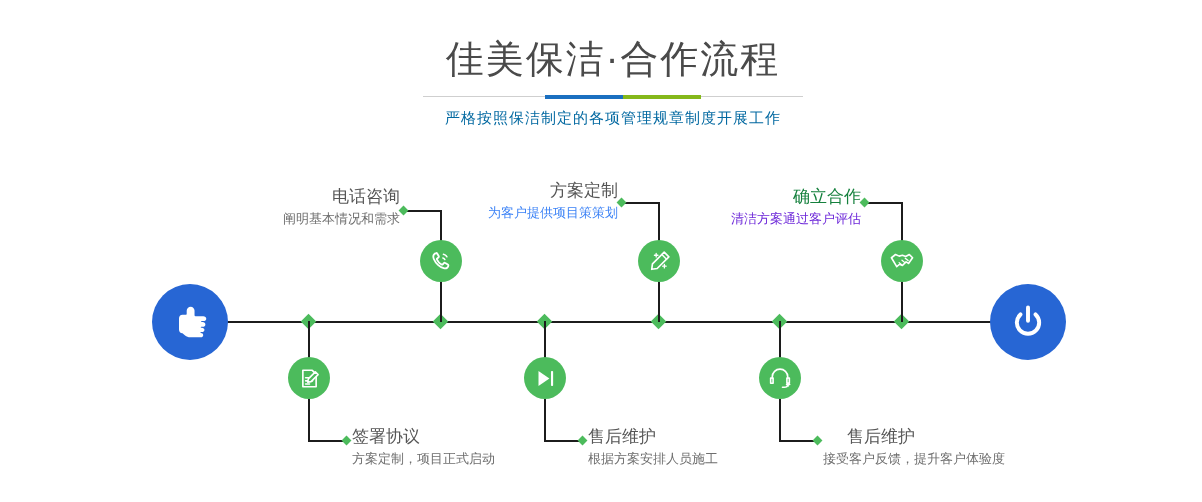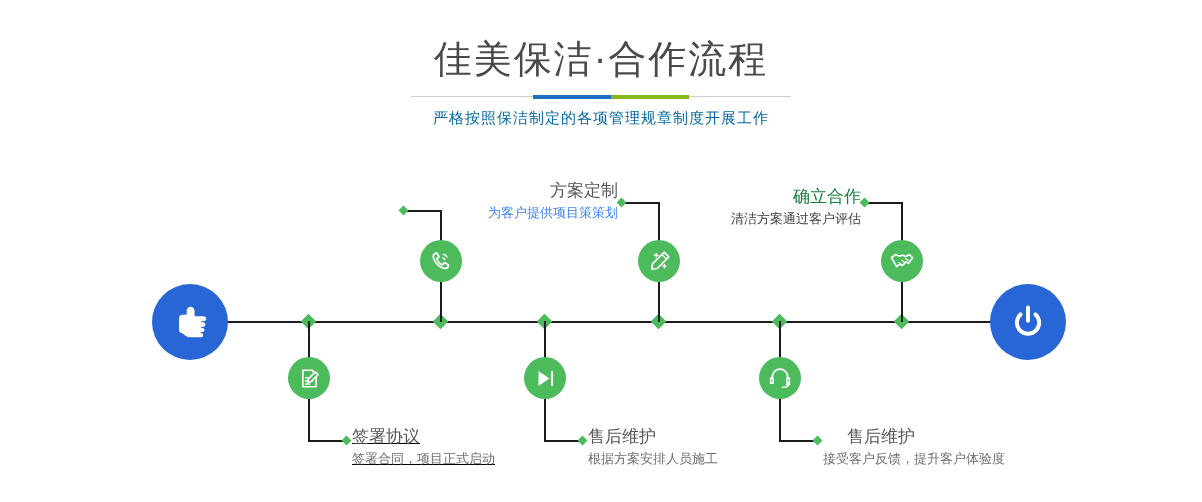--- a/index.html
+++ b/index.html
@@ -4,21 +4,21 @@
 <style>
   * { margin:0; padding:0; box-sizing:border-box; }
   html,body { background:#ffffff; }
   body {
     width:1202px; height:502px;
     font-family:"Liberation Sans","DejaVu Sans",sans-serif;
     position:relative; overflow:hidden;
   }
 
   
-  #header { position:absolute; left:0; top:0; width:1006px; height:140px; }
+  #header { position:absolute; left:12px; top:0; width:1006px; height:140px; }
 
   #page-title {
     position:absolute; left:0; top:36px; width:1202px;
     text-align:center;
     font-size:38px; line-height:46px;
     color:#4a4a4a; font-weight:400;
     letter-spacing:2px;
   }
 
   #divider { position:absolute; left:411px; top:95px; width:380px; height:4px; }
@@ -132,37 +132,41 @@
   <div class="dot" style="left: 400px; top: 207px; background: rgb(76, 187, 92);"></div>
   <div class="node" style="left: 420px; top: 240px; background: rgb(76, 187, 92);">
     <span>
       <svg width="26" height="26" viewBox="0 0 64 64">
         <path fill="none" stroke="#ffffff" stroke-width="4.5" stroke-linecap="round" stroke-linejoin="round" d="M20 13c-2 0-4.5 1.6-5.7 3.6-1.7 2.8-1.5 6.6 0 10.4 2.3 5.7 6.3 11 10.9 15.1 4 3.6 8.7 6.4 13.4 7.6 3.3.9 6.6.6 8.6-1.2 1.6-1.4 3-3.8 3-5.6 0-.9-.5-1.6-1.4-2.2l-6.3-4c-1.2-.8-2.6-.6-3.5.4l-2.7 3c-.7.8-1.8 1-2.7.5-2.4-1.3-4.9-3.3-7-5.5-2-2.2-3.7-4.6-4.7-6.9-.4-.9-.2-1.9.6-2.5l3.1-2.4c1-.8 1.3-2.2.6-3.4l-3.6-6.2c-.5-.9-1.2-1.4-2-1.4z"></path>
         <path fill="none" stroke="#ffffff" stroke-width="3.6" stroke-linecap="round" d="M38 15.5c4 .9 7 3.1 8.6 6.3"></path>
         <path fill="none" stroke="#ffffff" stroke-width="3.6" stroke-linecap="round" d="M36.5 24.5c2.4.6 4.1 2 5.1 4"></path>
       </svg>
     </span>
   </div>
+  <div class="label-block align-right" style="left:134px; top:186px; width:266px;">
+    <div class="label-title" style="color: rgb(85, 85, 85);">电话咨询</div>
+    <div class="label-desc" style="color: rgb(110, 110, 110);">阐明基本情况和需求</div>
+  </div>
 
   <div class="diamond" style="left: 303px; top: 316px; background: rgb(76, 187, 92);"></div>
   <div class="stem" style="left: 308px; top: 321px; height: 120px; background: rgb(28, 28, 28);"></div>
   <div class="arm" style="left: 308px; top: 440px; width: 38px; background: rgb(28, 28, 28);"></div>
   <div class="dot" style="left: 343px; top: 437px; background: rgb(76, 187, 92);"></div>
   <div class="node" style="left: 288px; top: 357px; background: rgb(76, 187, 92);">
     <span>
       <svg width="25" height="25" viewBox="0 0 64 64">
         <path fill="none" stroke="#ffffff" stroke-width="4.2" stroke-linejoin="round" d="M15 11h24l10 10v32H15z"></path>
         <path fill="none" stroke="#ffffff" stroke-width="4" stroke-linecap="round" d="M22 30h14M22 38h18M22 46h10"></path>
         <path fill="#4CBB5C" stroke="#ffffff" stroke-width="4" stroke-linejoin="round" d="M47 15l7 7-18 18-8.5 1.5L29 33z"></path>
       </svg>
     </span>
   </div>
-  <div class="label-block align-left" style="left:352px; top:426px; width:290px;text-decoration:underline;">
+  <div class="label-block align-left" style="left:352px; top:426px; width:290px;">
     <div class="label-title" style="color: rgb(85, 85, 85);">签署协议</div>
-    <div class="label-desc" style="color: rgb(110, 110, 110);">签署合同，项目正式启动</div>
+    <div class="label-desc" style="color: rgb(110, 110, 110);">方案定制，项目正式启动</div>
   </div>
 
   <div class="diamond" style="left: 653px; top: 316px; background: rgb(76, 187, 92);"></div>
   <div class="stem" style="left: 658px; top: 202px; height: 120px; background: rgb(28, 28, 28);"></div>
   <div class="arm" style="left: 622px; top: 202px; width: 38px; background: rgb(28, 28, 28);"></div>
   <div class="dot" style="left: 618px; top: 199px; background: rgb(76, 187, 92);"></div>
   <div class="node" style="left: 638px; top: 240px; background: rgb(76, 187, 92);">
     <span>
       <svg width="25" height="25" viewBox="0 0 64 64">
         <path fill="none" stroke="#ffffff" stroke-width="4.2" stroke-linejoin="round" d="M44 8l12 12-30 30-14 2 2-14z"></path>
@@ -200,21 +204,21 @@
   <div class="node" style="left: 881px; top: 240px; background: rgb(76, 187, 92);">
     <span>
       <svg width="26" height="26" viewBox="0 0 64 64">
         <path fill="none" stroke="#ffffff" stroke-width="4" stroke-linejoin="round" stroke-linecap="round" d="M6 24l10-8 9 4 8-2 8 3 9-5 8 8-10 14-6-4-9 9-7-3-7 6z"></path>
         <path fill="none" stroke="#ffffff" stroke-width="3.2" stroke-linecap="round" d="M25 36l6 5M32 30l7 6M40 25l7 6"></path>
       </svg>
     </span>
   </div>
   <div class="label-block align-right" style="left:595px; top:186px; width:266px;">
     <div class="label-title" style="color: #15803d;">确立合作</div>
-    <div class="label-desc" style="color: #404040; font-family: Liberation Serif, serif;">清洁方案通过客户评估</div>
+    <div class="label-desc" style="color: #6d28d9; font-family: Liberation Serif, serif;">清洁方案通过客户评估</div>
   </div>
 
   <div class="diamond" style="left: 774px; top: 316px; background: rgb(76, 187, 92);"></div>
   <div class="stem" style="left: 779px; top: 321px; height: 120px; background: rgb(28, 28, 28);"></div>
   <div class="arm" style="left: 779px; top: 440px; width: 38px; background: rgb(28, 28, 28);"></div>
   <div class="dot" style="left: 814px; top: 437px; background: rgb(76, 187, 92);"></div>
   <div class="node" style="left: 759px; top: 357px; background: rgb(76, 187, 92);">
     <span>
       <svg width="26" height="26" viewBox="0 0 64 64">
         <path fill="none" stroke="#ffffff" stroke-width="4" stroke-linecap="round" d="M13 33v-4a19 19 0 0 1 38 0v4"></path>

